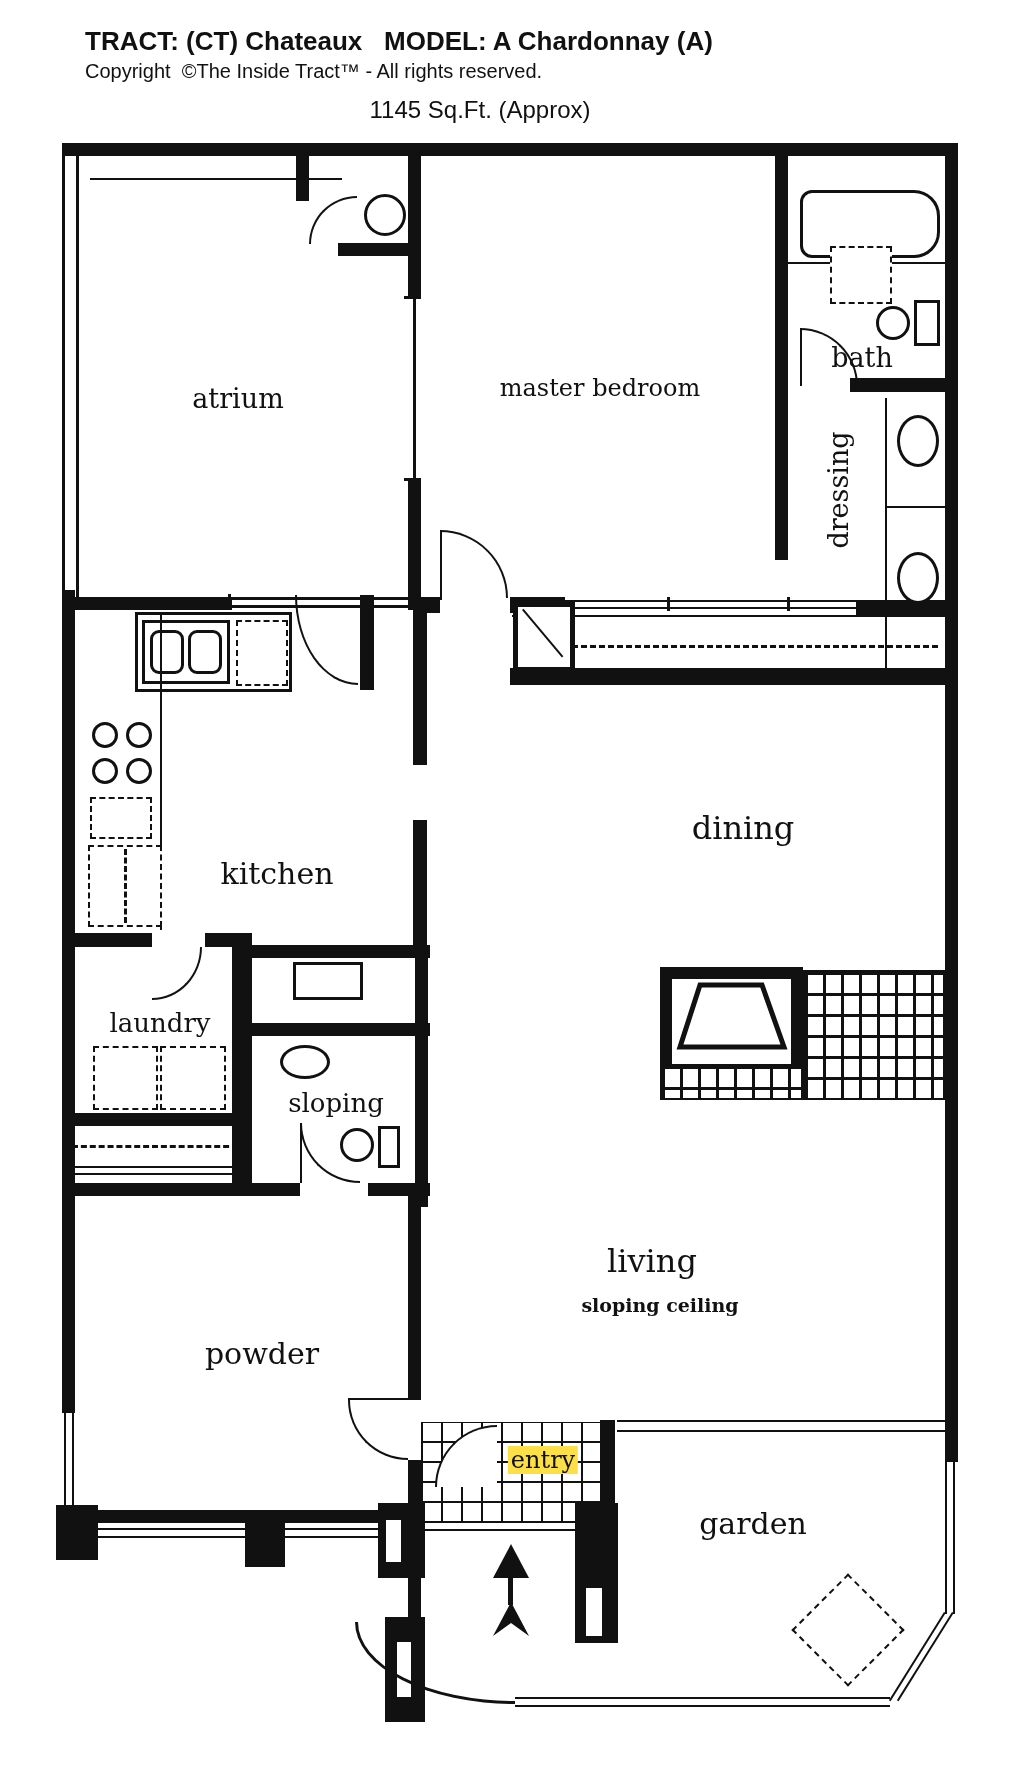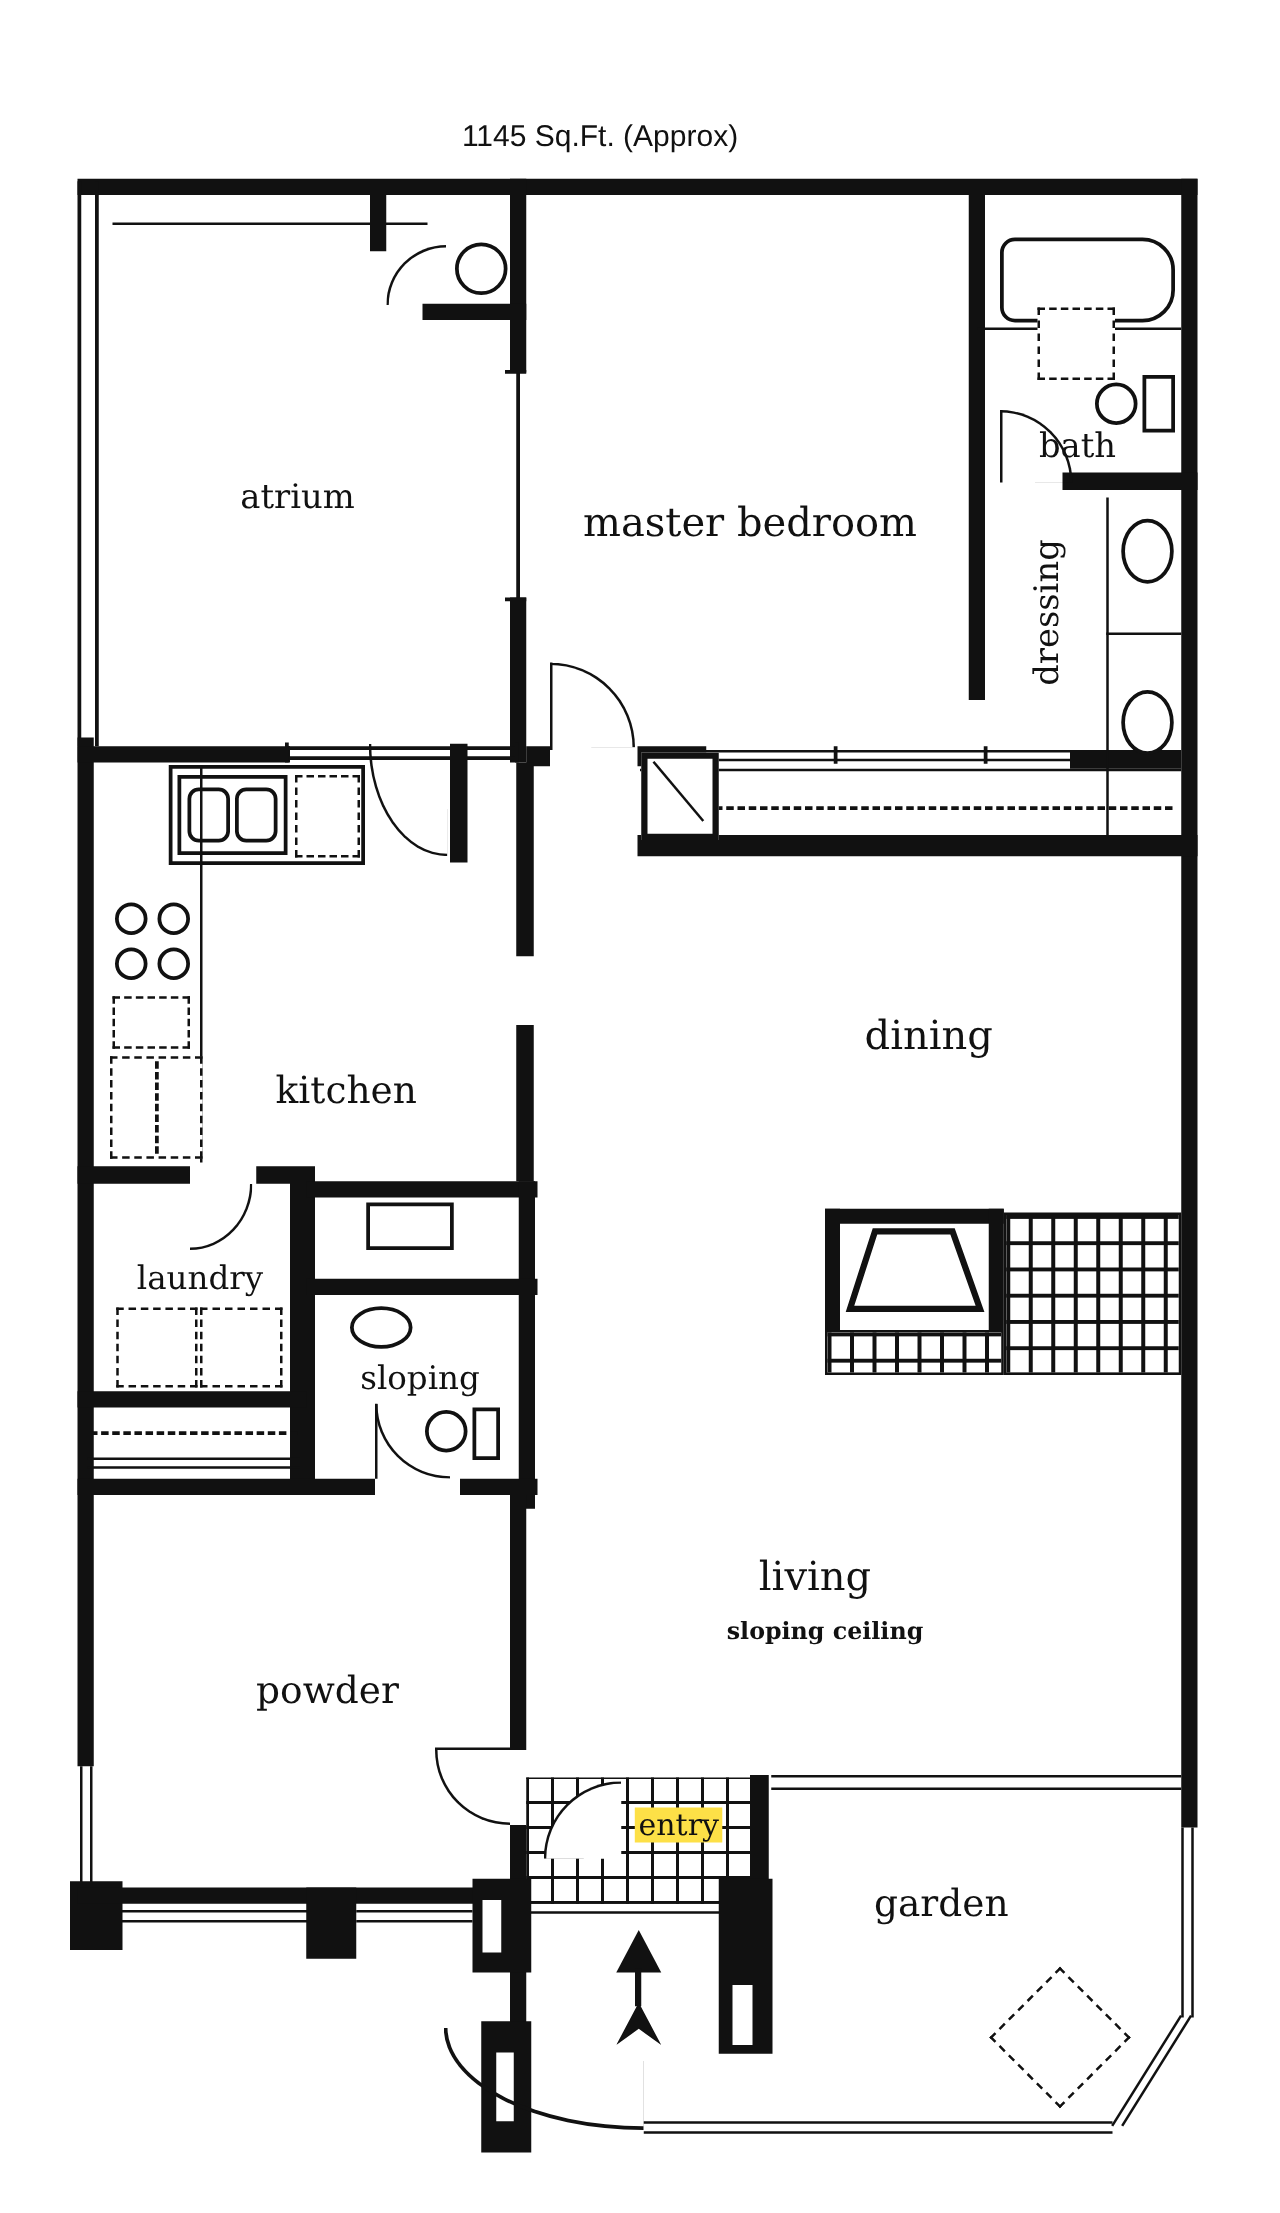--- a/index.html
+++ b/index.html
@@ -30,20 +30,22 @@
       linear-gradient(90deg,#111 3px,transparent 3px);
     background-size:100% 21px,36px 42px,36px 42px;
     background-position:0 0,0 0,18px 21px;}
   .slot{position:absolute;background:#fff;}
 </style>
 </head>
 <body>
 
 <div id="page">
 
+  <div class="hdr" style="left:85px;top:26px;font-size:26px;font-weight:bold;">TRACT: (CT) Chateaux   MODEL: A Chardonnay (A)</div>
+  <div class="hdr" style="left:85px;top:60px;font-size:20px;">Copyright  ©The Inside Tract™ - All rights reserved.</div>
   <div class="hdr" style="left:480px;top:96px;font-size:24px;font-weight:normal;transform:translateX(-50%);">1145 Sq.Ft. (Approx)</div>
 
   <div class="w" style="left:62px;top:143px;width:896px;height:13px"></div>
   <div class="w" style="left:945px;top:143px;width:13px;height:1319px"></div>
 
   <div class="tl" style="left:62px;top:145px;width:3px;height:452px"></div>
   <div class="tl" style="left:76px;top:145px;width:3px;height:452px"></div>
   <div class="tl" style="left:90px;top:178px;width:252px;height:2px"></div>
   <div class="w" style="left:62px;top:590px;width:13px;height:823px"></div>
   <div class="w" style="left:56px;top:1505px;width:42px;height:55px"></div>
@@ -183,21 +185,21 @@
   <div class="tl" style="left:953px;top:1462px;width:2px;height:152px"></div>
   <div class="tl" style="left:944px;top:1612px;width:2px;height:104px;transform:rotate(32deg);transform-origin:top left;"></div>
   <div class="tl" style="left:952px;top:1612px;width:2px;height:104px;transform:rotate(32deg);transform-origin:top left;"></div>
   <div class="dash" style="left:808px;top:1590px;width:80px;height:80px;transform:rotate(45deg);"></div>
 
   <div style="position:absolute;left:493px;top:1544px;width:0;height:0;border-left:18px solid transparent;border-right:18px solid transparent;border-bottom:34px solid #111;"></div>
   <div class="w" style="left:508px;top:1575px;width:5px;height:30px"></div>
   <div style="position:absolute;left:493px;top:1602px;width:36px;height:34px;background:#111;clip-path:polygon(50% 0,100% 100%,50% 62%,0 100%);"></div>
 
   <div class="lbl" style="left:238px;top:398px;font-size:27px;">atrium</div>
-  <div class="lbl" style="left:600px;top:418px;font-size:32px;">master bedroom</div>
+  <div class="lbl" style="left:600px;top:388px;font-size:24px;">master bedroom</div>
   <div class="lbl" style="left:862px;top:357px;font-size:27px;">bath</div>
   <div class="lbl" style="left:838px;top:490px;font-size:27px;transform:translate(-50%,-50%) rotate(-90deg);">dressing</div>
   <div class="lbl" style="left:277px;top:873px;font-size:30px;">kitchen</div>
   <div class="lbl" style="left:160px;top:1023px;font-size:26px;">laundry</div>
   <div class="lbl" style="left:336px;top:1103px;font-size:26px;">sloping</div>
   <div class="lbl" style="left:743px;top:828px;font-size:32px;">dining</div>
   <div class="lbl" style="left:652px;top:1261px;font-size:32px;text-align:right;">living</div>
   <div class="lbl" style="left:660px;top:1305px;font-size:19px;font-weight:bold;">sloping ceiling</div>
   <div class="lbl" style="left:262px;top:1353px;font-size:30px;">powder</div>
   <div class="lbl" style="left:543px;top:1460px;font-size:24px;background:#fde047;padding:0 3px;">entry</div>

